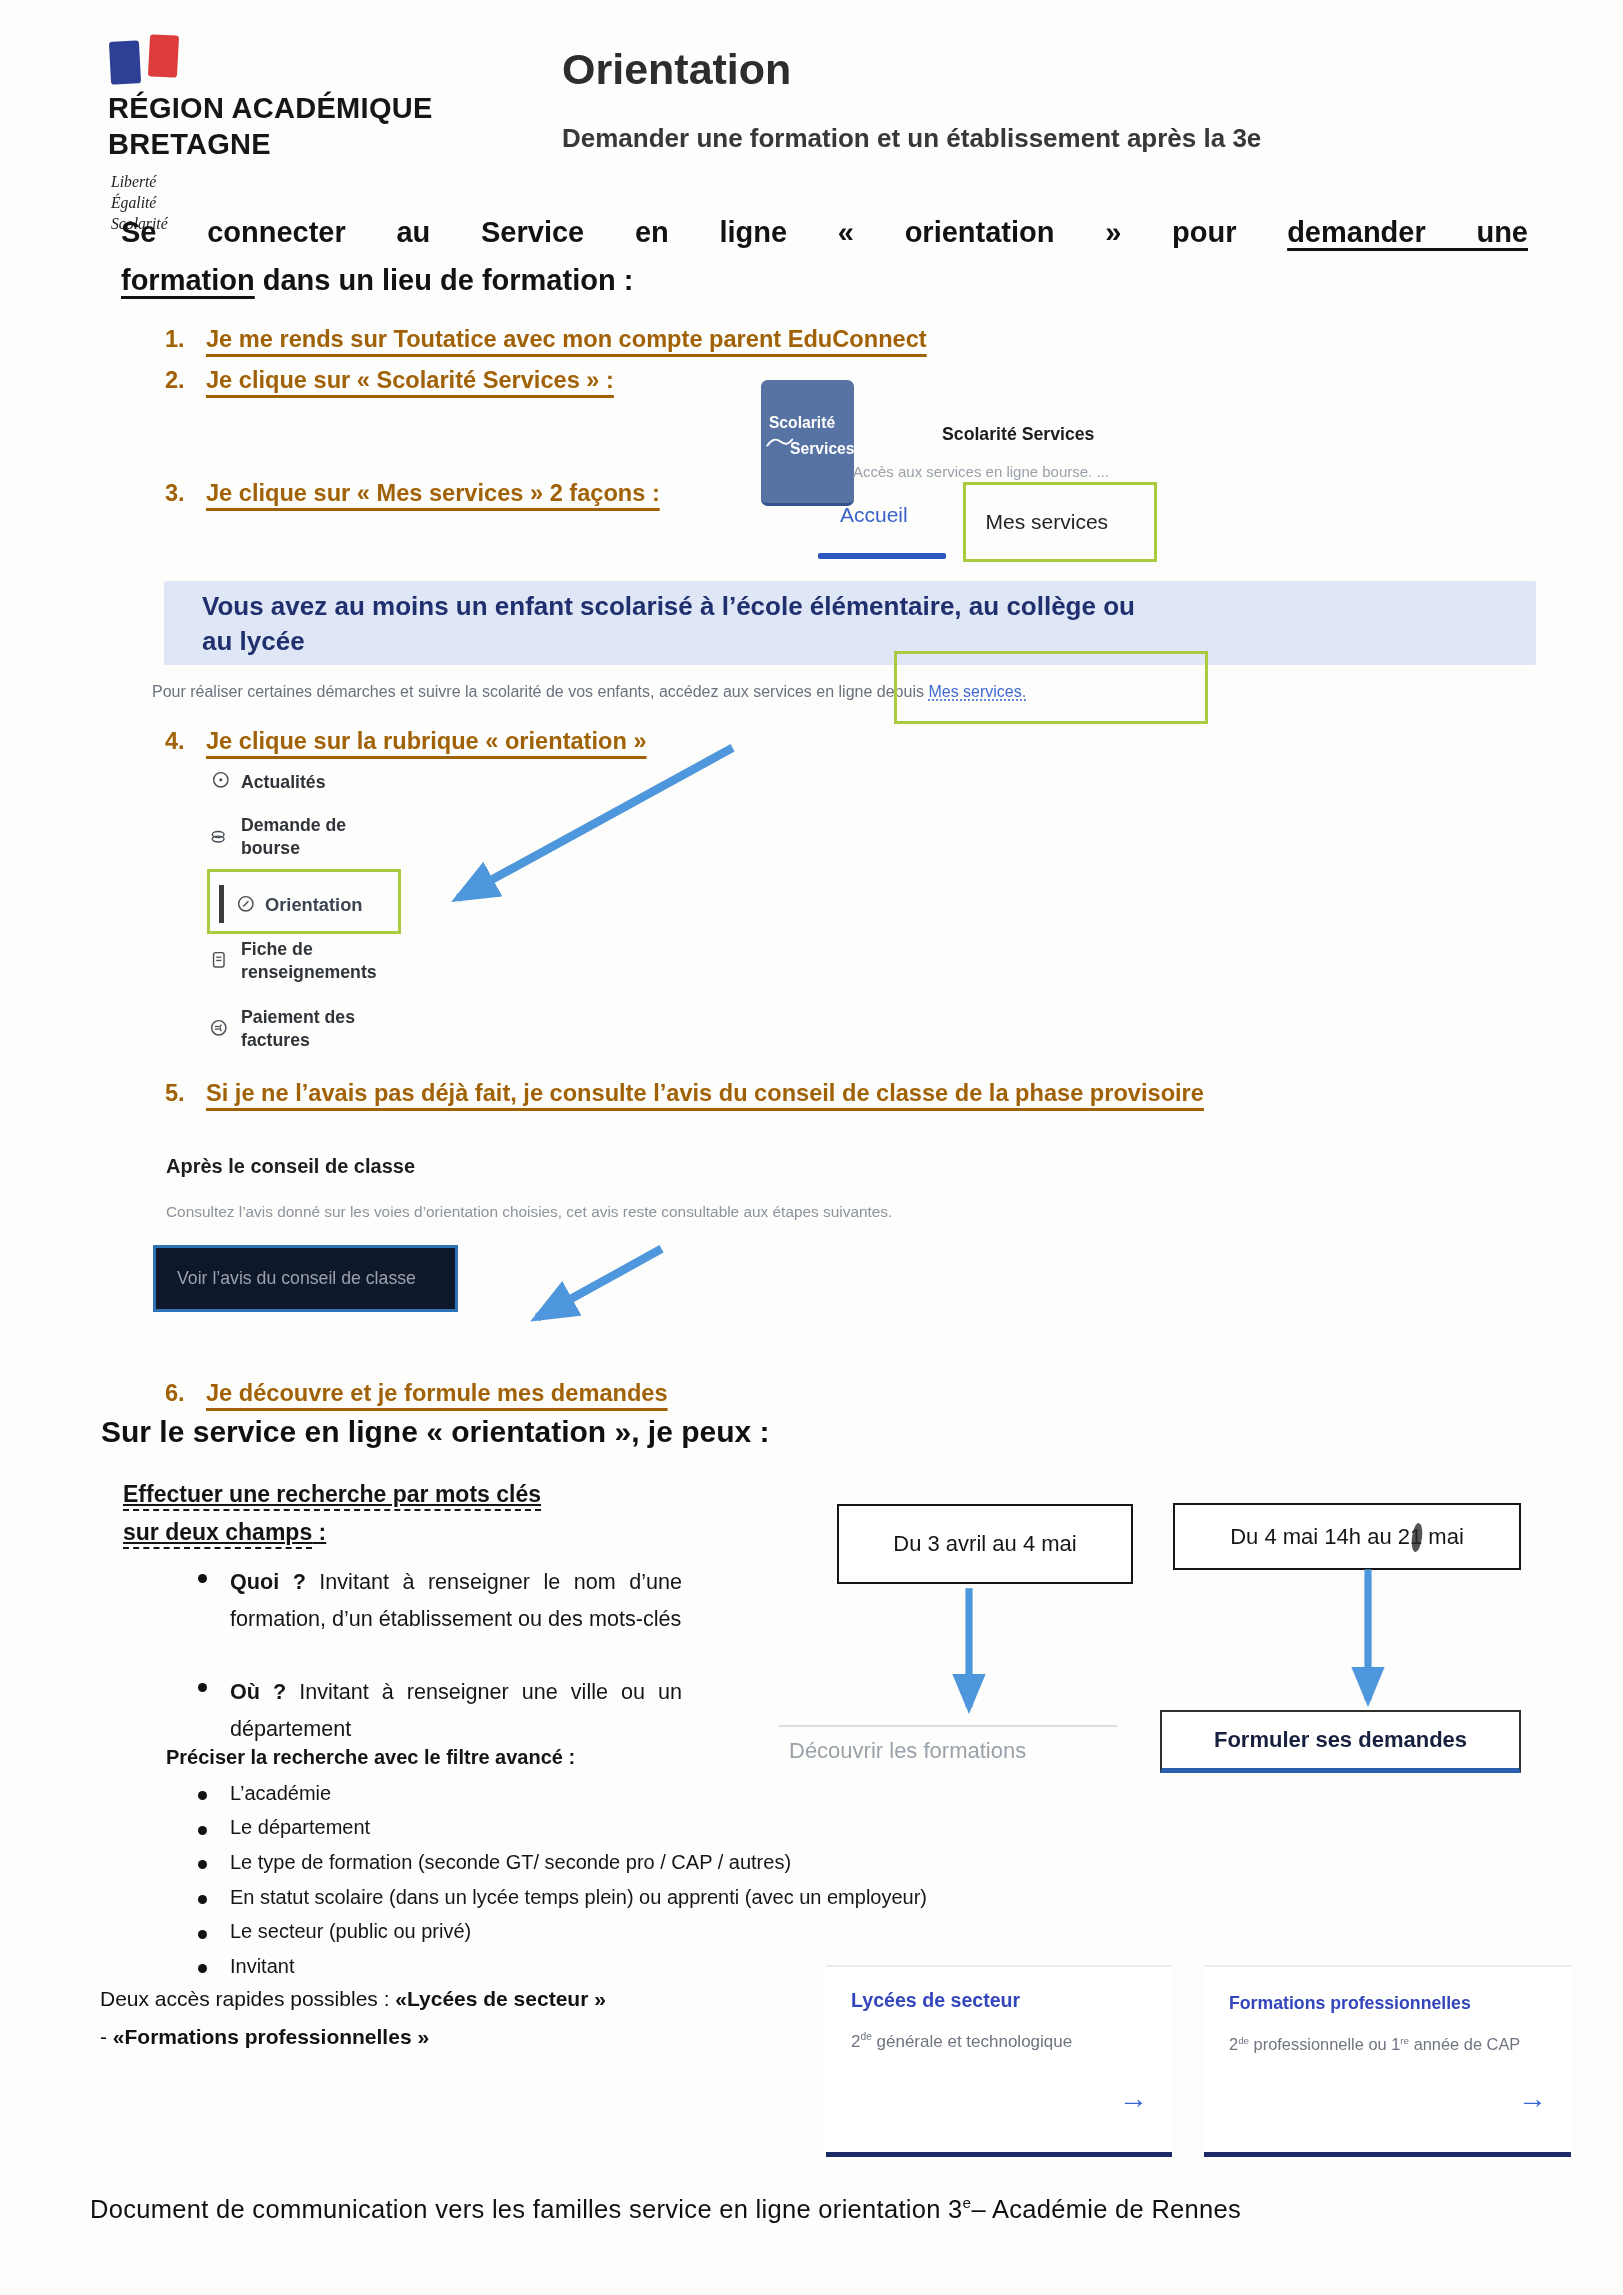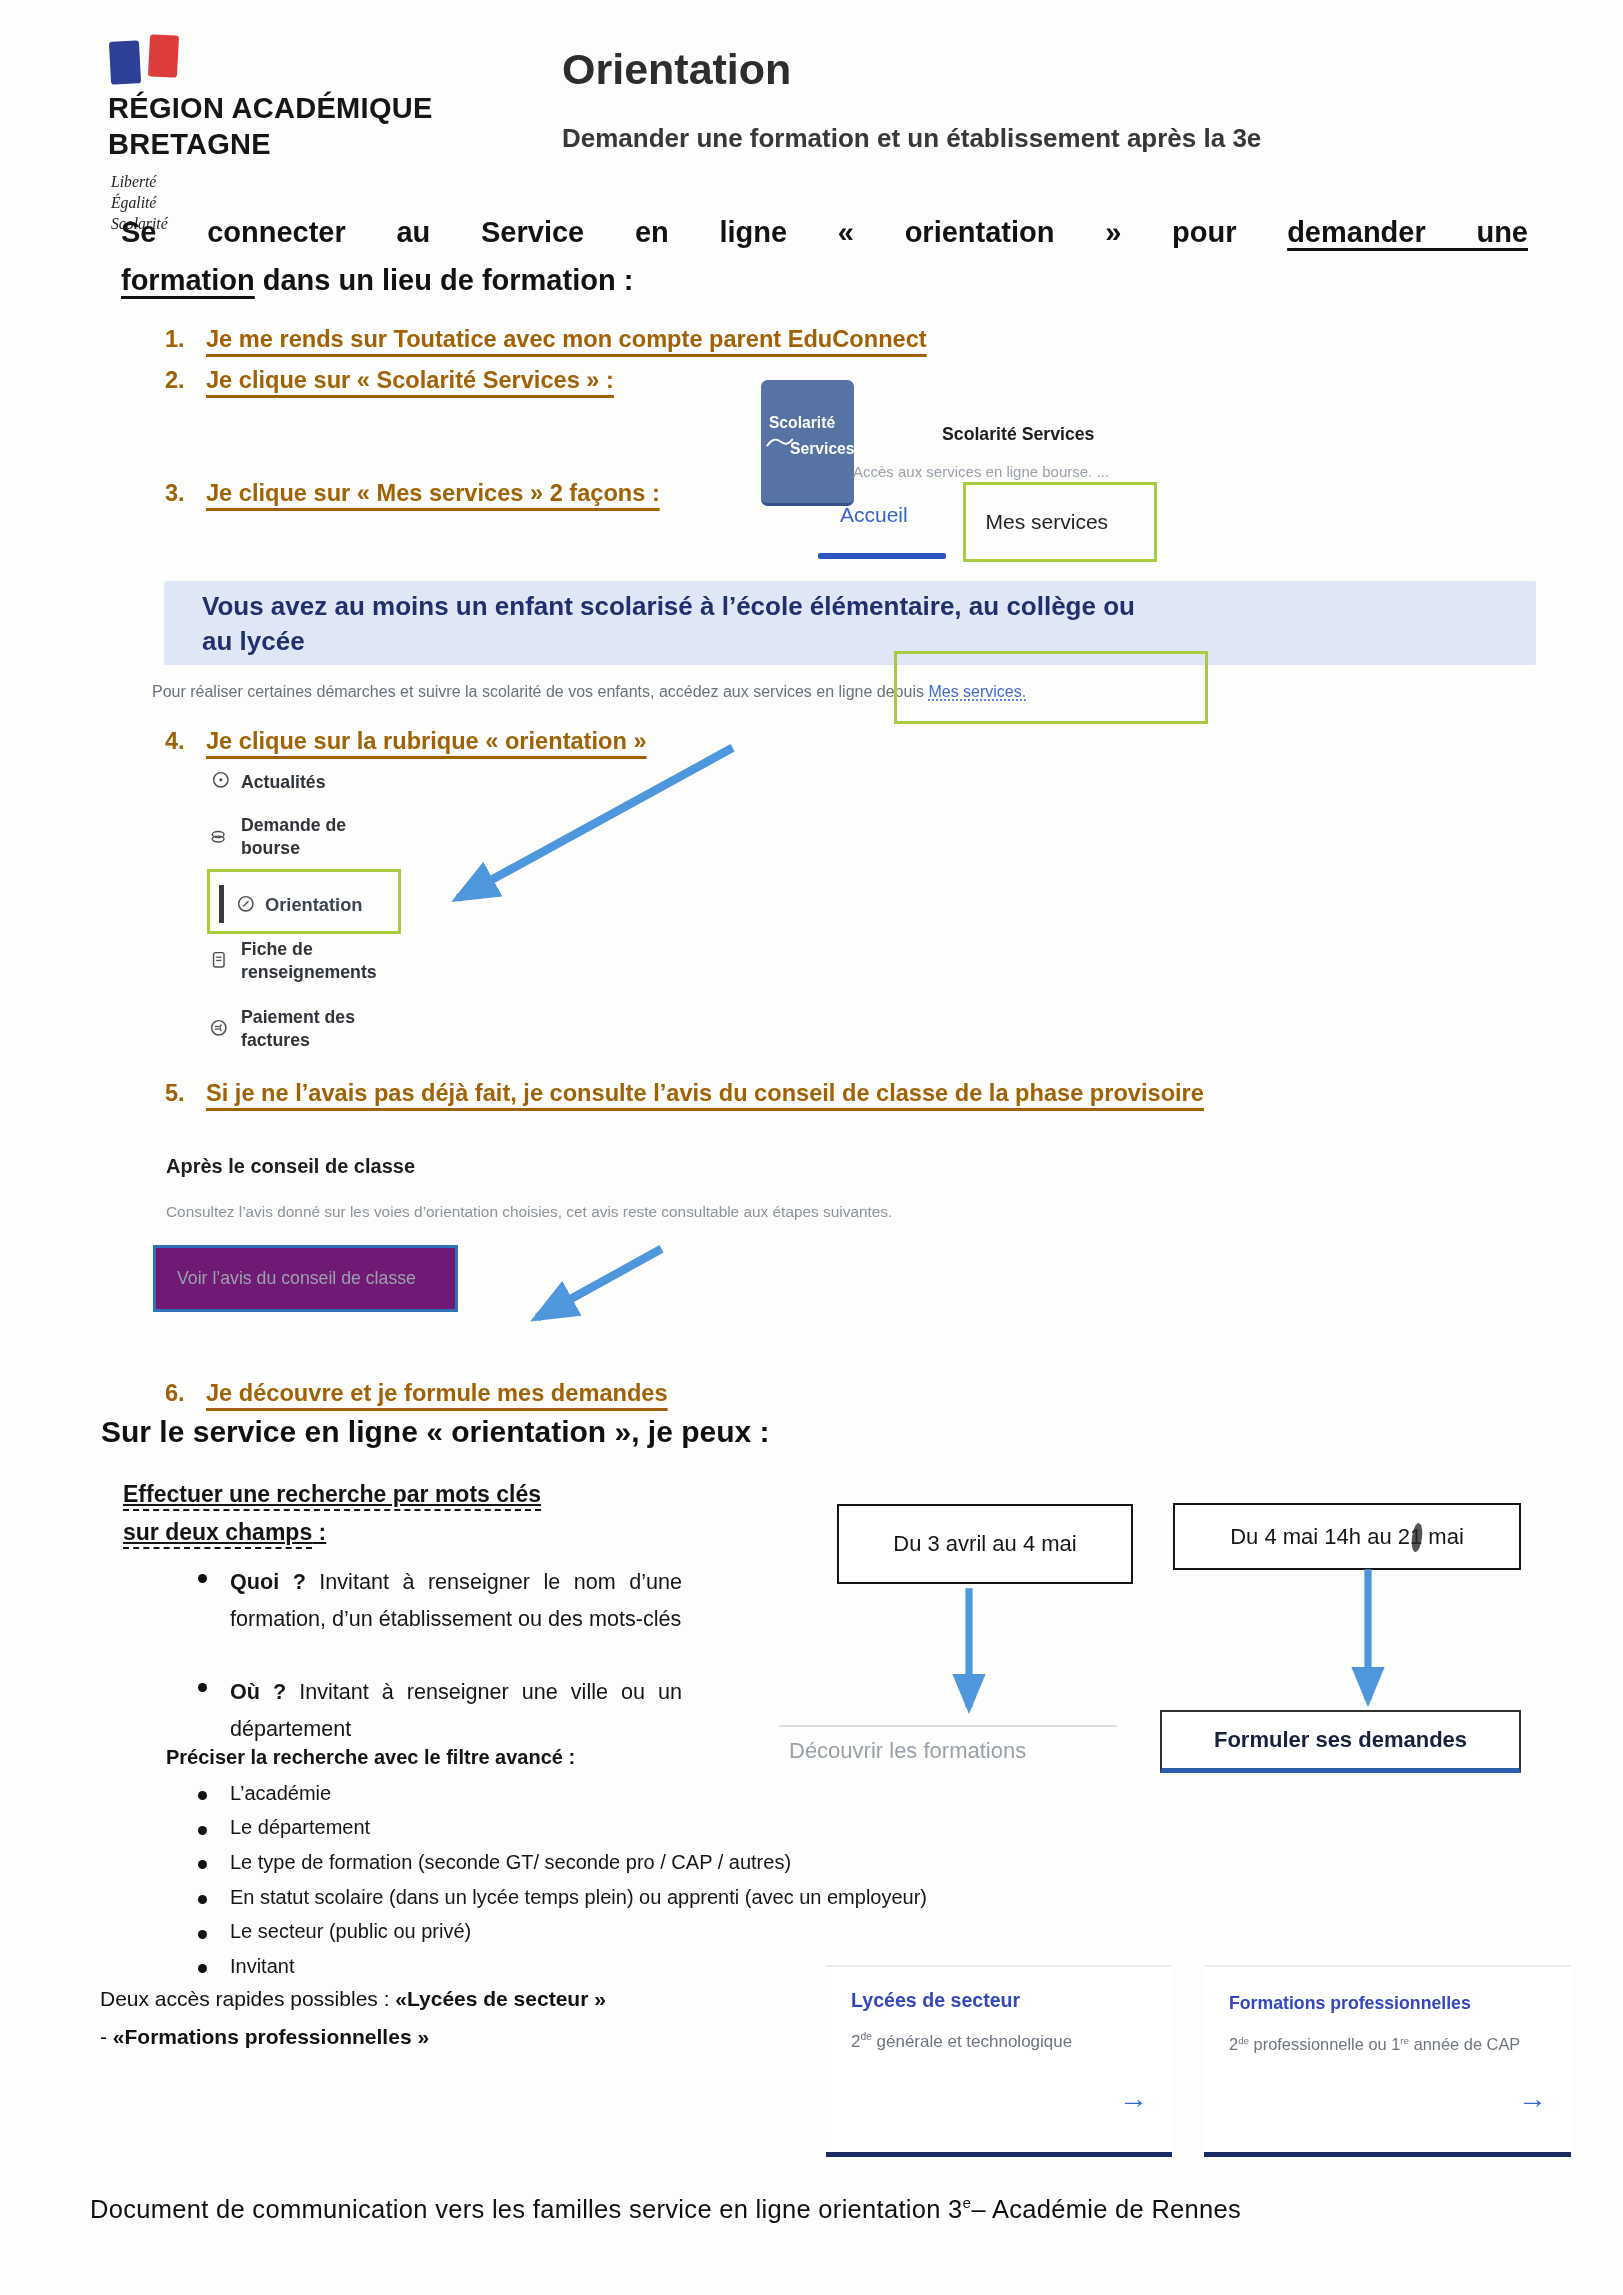--- a/index.html
+++ b/index.html
@@ -50,21 +50,21 @@
 
   
   .menu-label { font-size:17.7px; font-weight:600; color:#30343a; line-height:23px; }
   .menu-icon { position:absolute; }
   .orient-bar { position:absolute; background:#3c3c3c; }
 
   
   .conseil-h { font-size:20px; font-weight:700; color:#1d1d1d; }
   .conseil-note { font-size:15.4px; color:#8d939d; white-space:nowrap; }
   .conseil-btn { border:3.9px solid #2e73b8; display:flex; align-items:center; padding-left:21px;
-                 font-size:17.7px; color:#9aa2ad; background:#701a75; }
+                 font-size:17.7px; color:#9aa2ad; background:#0f172a; }
 
   
   .sec2-h { font-size:30px; font-weight:700; color:#101010; white-space:nowrap; }
   .search-t { font-size:23px; font-weight:700; color:#141414; white-space:nowrap;text-decoration:underline; }
   .ul-dash { text-decoration:underline; text-decoration-style:dashed; text-decoration-thickness:2px; text-underline-offset:7.2px; }
   .dot { position:absolute; width:9.2px; height:9.2px; border-radius:50%; background:#121212; }
   .bullet-par { font-size:21.6px; color:#161616; line-height:37px; text-align:justify; }
   .bullet-par b { font-weight:700; }
   .filter-title { font-size:20px; font-weight:700; color:#141414; white-space:nowrap; }
   .filter-item { font-size:20px; color:#161616; white-space:nowrap; }

